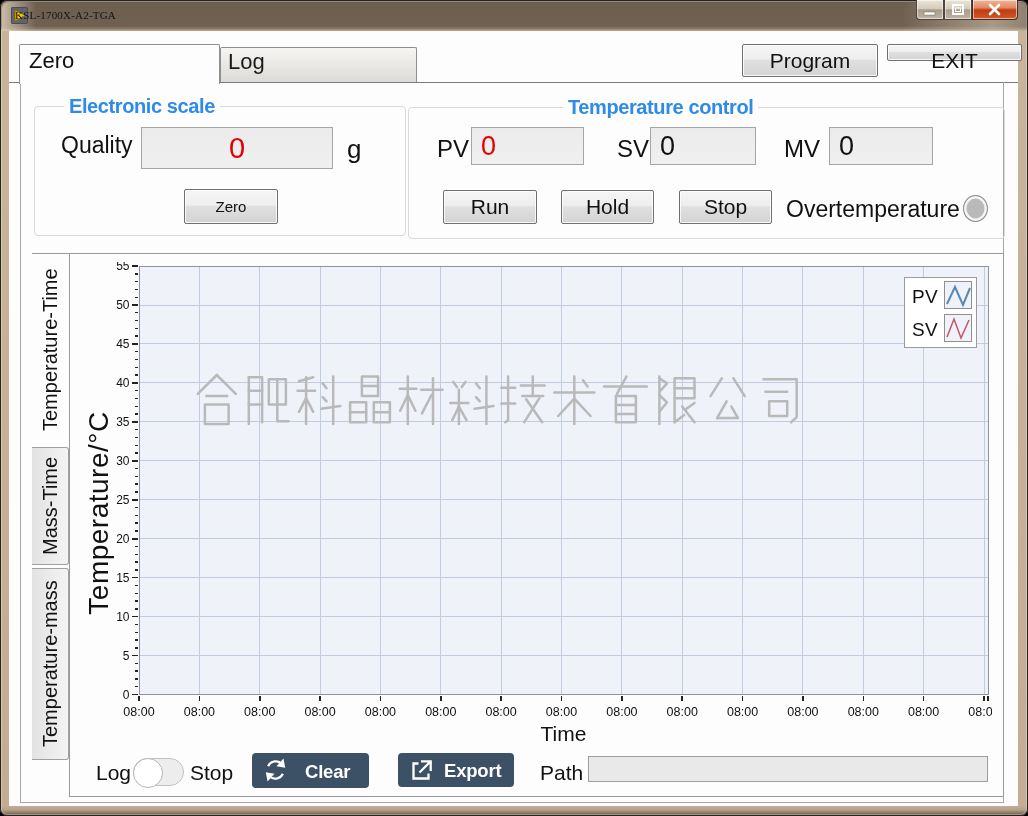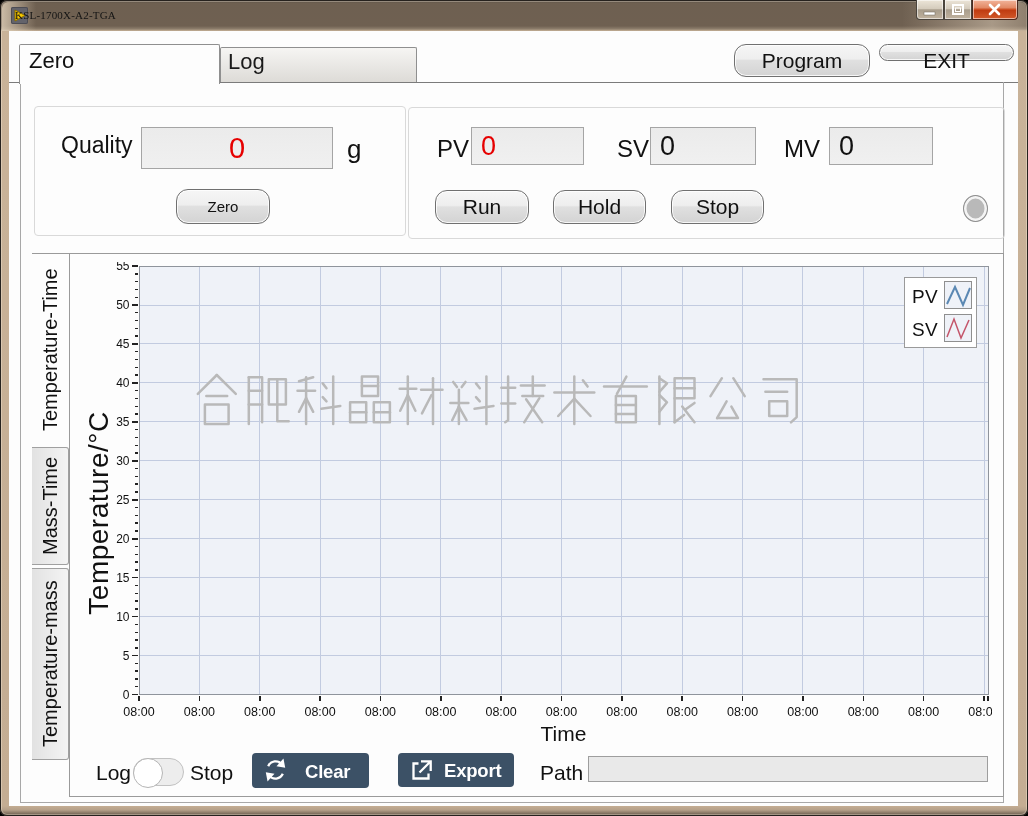--- a/index.html
+++ b/index.html
@@ -29,24 +29,24 @@
   
   #content{left:9px;top:31px;width:1009px;height:775px;background:#fdfdfd;}
   
   .toptabline{left:0px;top:51px;width:1009px;height:0;border-top:1px solid #7b7b7b;}
   #tabLog{left:211px;top:16px;width:197px;height:35px;background:linear-gradient(#f6f5f3,#dddbd7);
     border:1px solid #8f8f8f;border-bottom:none;border-radius:2px 2px 0 0;
     font-size:22px;color:#1a1a1a;padding:1px 0 0 7px;box-sizing:border-box;}
   #tabMain{left:10px;top:13px;width:201px;height:40px;background:#fdfdfd;
     border:1px solid #8f8f8f;border-bottom:none;border-radius:2px 2px 0 0;
     font-size:22px;color:#111;padding:3px 0 0 9px;box-sizing:border-box;z-index:5;}
-  .winbtn{box-sizing:border-box;border:1px solid #707070;border-radius:12px;
+  .winbtn{box-sizing:border-box;border:1px solid #707070;border-radius:2px;
     background:linear-gradient(#f6f6f6 0%,#eeeeee 45%,#e0e0e0 50%,#d3d3d3 100%);
     box-shadow:inset 0 0 0 1px rgba(255,255,255,0.8);
-    text-align:center;color:#111;}
+    text-align:center;color:#111;margin-left:8px;}
   #btnProgram{left:725px;top:13px;width:136px;height:33px;font-size:21px;line-height:31px;}
   #btnExit{left:870px;top:13px;width:135px;height:17px;font-size:21px;line-height:31px;}
   
   #pageBorder{left:11px;top:51px;width:984px;height:721px;border:1px solid #a8a8a8;border-top:none;box-sizing:border-box;}
   
   .group{border:1px solid #d9d9d9;border-radius:4px;}
   #grpScale{left:25px;top:75px;width:370px;height:128px;}
   #grpTemp{left:399px;top:76px;width:595px;height:130px;}
   .grptitle{font-size:20px;font-weight:bold;color:#2e8be8;background:#fdfdfd;padding:0 5px;letter-spacing:-0.4px;}
   #ttlScale{left:55px;top:64px;}
@@ -122,35 +122,38 @@
 
 <div class="abs" id="content">
   <div class="abs toptabline"></div>
   <div class="abs" id="tabLog">Log</div>
   <div class="abs" id="tabMain">Zero</div>
   <div class="abs winbtn" id="btnProgram">Program</div>
   <div class="abs winbtn" id="btnExit">EXIT</div>
   <div class="abs" id="pageBorder"></div>
 
   <div class="abs group" id="grpScale"></div>
+  <div class="abs grptitle" id="ttlScale">Electronic scale</div>
   <div class="abs lbl" id="lblQuality">Quality</div>
   <div class="abs" id="fldQuality">0</div>
   <div class="abs lbl" id="lblG">g</div>
   <div class="abs winbtn" id="btnZero">Zero</div>
 
   <div class="abs group" id="grpTemp"></div>
+  <div class="abs grptitle" id="ttlTemp">Temperature control</div>
   <div class="abs lbl" id="lblPV">PV</div>
   <div class="abs numfld" id="fldPV">0</div>
   <div class="abs lbl" id="lblSV">SV</div>
   <div class="abs numfld" id="fldSV">0</div>
   <div class="abs lbl" id="lblMV">MV</div>
   <div class="abs numfld" id="fldMV">0</div>
   <div class="abs winbtn" id="btnRun">Run</div>
   <div class="abs winbtn" id="btnHold">Hold</div>
   <div class="abs winbtn" id="btnStop">Stop</div>
+  <div class="abs lbl" id="lblOvert">Overtemperature</div>
   <div class="abs" id="ledOvert"></div>
 
   <div class="abs" id="chartPage"></div>
   <div class="abs" id="chartTopLine"></div>
   <div class="abs vtab" id="vtab1">Temperature-Time</div>
   <div class="abs vtab" id="vtab2">Mass-Time</div>
   <div class="abs vtab" id="vtab3">Temperature-mass</div>
 
   <svg class="abs" id="chartsvg" style="left:70px;top:223px;" width="925" height="530" shape-rendering="crispEdges">
 <rect x="60.0" y="12.0" width="849.0" height="428.5" fill="#eff2f8" stroke="none"></rect>

